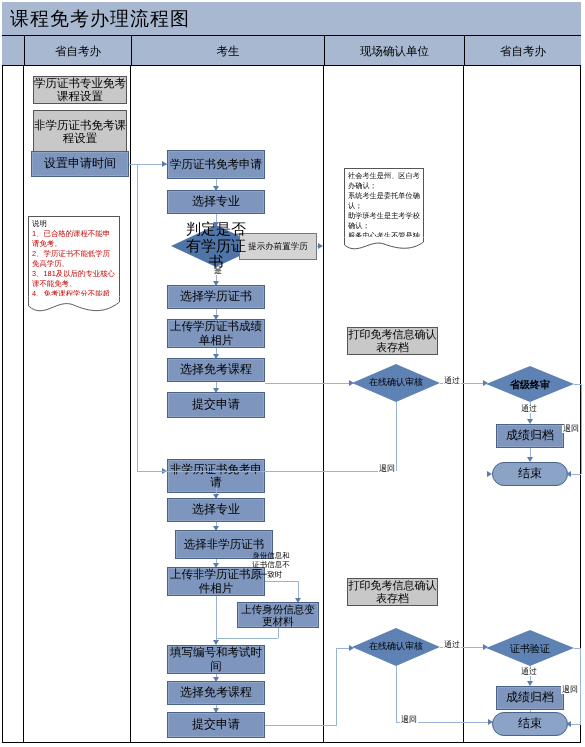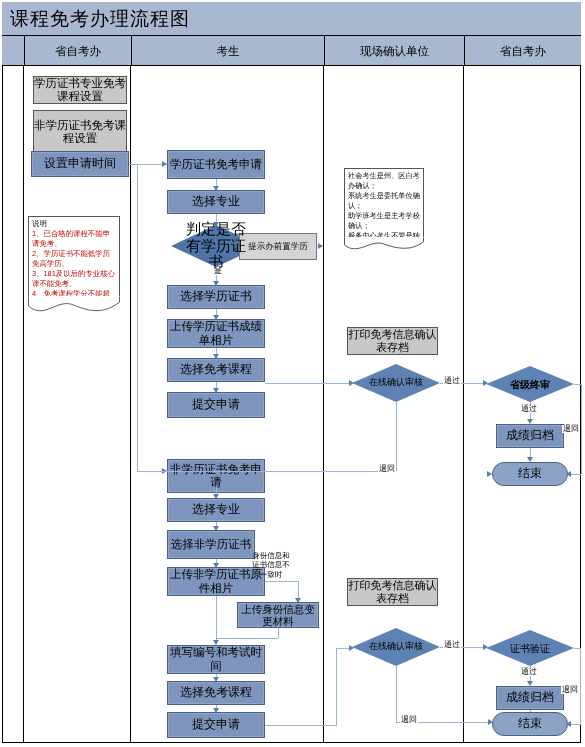--- a/index.html
+++ b/index.html
@@ -257,21 +257,21 @@
   <div class="node proc-blue" style="left:167px;top:459px;width:98px;height:34px;">非学历证书免考申请</div>
 
   <div class="ln lnv" style="left:216px;top:488px;height:8px;"></div>
   <div class="arw arw-d" style="left:212.5px;top:494px;"></div>
 
   <div class="node proc-blue" style="left:167px;top:498px;width:98px;height:24px;font-size:12px;">选择专业</div>
 
   <div class="ln lnv" style="left:216px;top:522px;height:6px;"></div>
   <div class="arw arw-d" style="left:212.5px;top:526px;"></div>
 
-  <div class="node proc-blue" style="left:167px;top:530px;width:88px;height:29px;">选择非学历证书</div>
+  <div class="node proc-blue" style="left:175px;top:530px;width:98px;height:29px;">选择非学历证书</div>
 
   <div class="ln lnv" style="left:216px;top:559px;height:6px;"></div>
   <div class="arw arw-d" style="left:212.5px;top:563px;"></div>
 
   <div class="node proc-blue" style="left:167px;top:567px;width:98px;height:29px;">上传非学历证书原件相片</div>
 
   <div class="ln lnh" style="left:265px;top:581px;width:34px;"></div>
   <div class="ln lnv" style="left:298px;top:581px;height:20px;"></div>
   <div class="arw arw-d" style="left:294.5px;top:598px;"></div>
   <div class="elbl-multi" style="left:240px;top:551px;width:62px;">身份信息和

